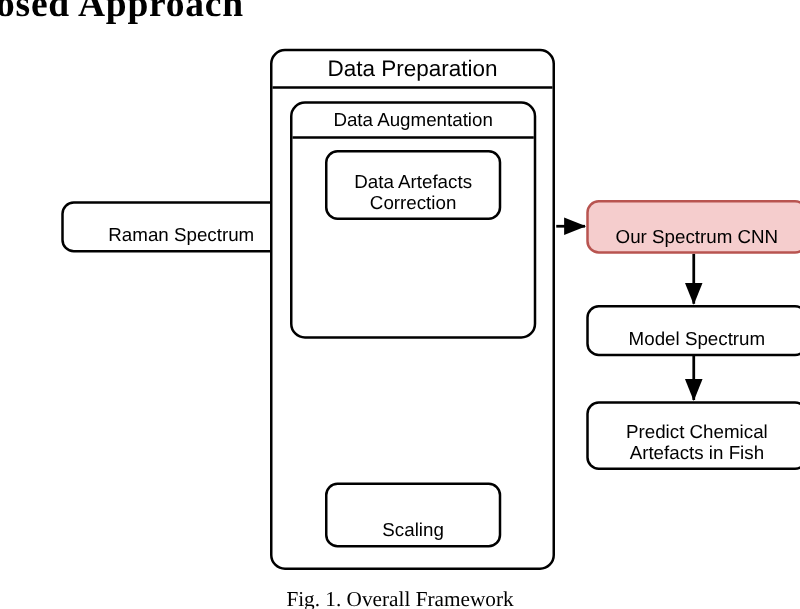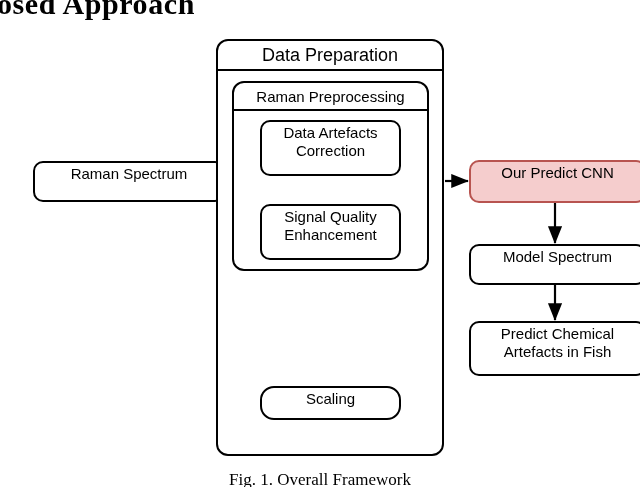--- a/index.html
+++ b/index.html
@@ -38,21 +38,21 @@
 
   
   .node {
     position: absolute;
     box-sizing: border-box;
     border: 2px solid #000000;
     border-radius: 10px;
     background: #ffffff;
     color: #000000;
     display: flex;
-    align-items: flex-start;
+    align-items: flex-end;
     justify-content: center;
     text-align: center;
     line-height: 1.18;
     font-size: 15px;
     padding: 2px 6px;
   }
   .node.pink {
     background: #f5cdcd;
     border-color: #b85450;
   }
@@ -136,49 +136,45 @@
 
     <line x1="330" y1="356" x2="330" y2="385" stroke="#000000" stroke-width="2.2" marker-end="url(#arrowhead)"></line>
 
     <line x1="445" y1="181" x2="468" y2="181" stroke="#000000" stroke-width="2.2" marker-end="url(#arrowhead)"></line>
 
     <line x1="555" y1="203" x2="555" y2="243" stroke="#000000" stroke-width="2.2" marker-end="url(#arrowhead)"></line>
 
     <line x1="555" y1="283" x2="555" y2="320" stroke="#000000" stroke-width="2.2" marker-end="url(#arrowhead)"></line>
   </svg>
 
-  <div class="node" id="node-raman-spectrum" style="left:33px; top:161px; width:192px; height:41px;">
+  <div class="node" id="node-raman-spectrum" style="left:49px; top:161px; width:192px; height:41px;">
     <span class="label">Raman Spectrum</span>
   </div>
 
   <div class="container-box" id="prep-container" style="left:216px; top:39px; width:228px; height:417px;">
     <div class="container-title">Data Preparation</div>
   </div>
 
   <div class="container-box" id="preproc-container" style="left:232px; top:81px; width:197px; height:190px;">
-    <div class="container-title">Raman Preprocessing</div>
+    <div class="container-title">Data Augmentation</div>
   </div>
 
   <div class="node" style="left:260px; top:120px; width:141px; height:56px;">
     <span class="label">Data Artefacts
 Correction</span>
   </div>
 
-  <div class="node" style="left:260px; top:204px; width:141px; height:56px;">
-    <span class="label">Signal Quality
-Enhancement</span>
-  </div>
 
 
-  <div class="node" style="left:260px; top:386px; width:141px; height:34px;border-radius:14px;">
+  <div class="node" style="left:260px; top:386px; width:141px; height:52px;">
     <span class="label">Scaling</span>
   </div>
 
   <div class="node pink" style="left:469px; top:160px; width:177px; height:43px;">
-    <span class="label">Our Predict CNN</span>
+    <span class="label">Our Spectrum CNN</span>
   </div>
 
   <div class="node" style="left:469px; top:244px; width:177px; height:41px;">
     <span class="label">Model Spectrum</span>
   </div>
 
   <div class="node" style="left:469px; top:321px; width:177px; height:55px;">
     <span class="label">Predict Chemical
 Artefacts in Fish</span>
   </div>

